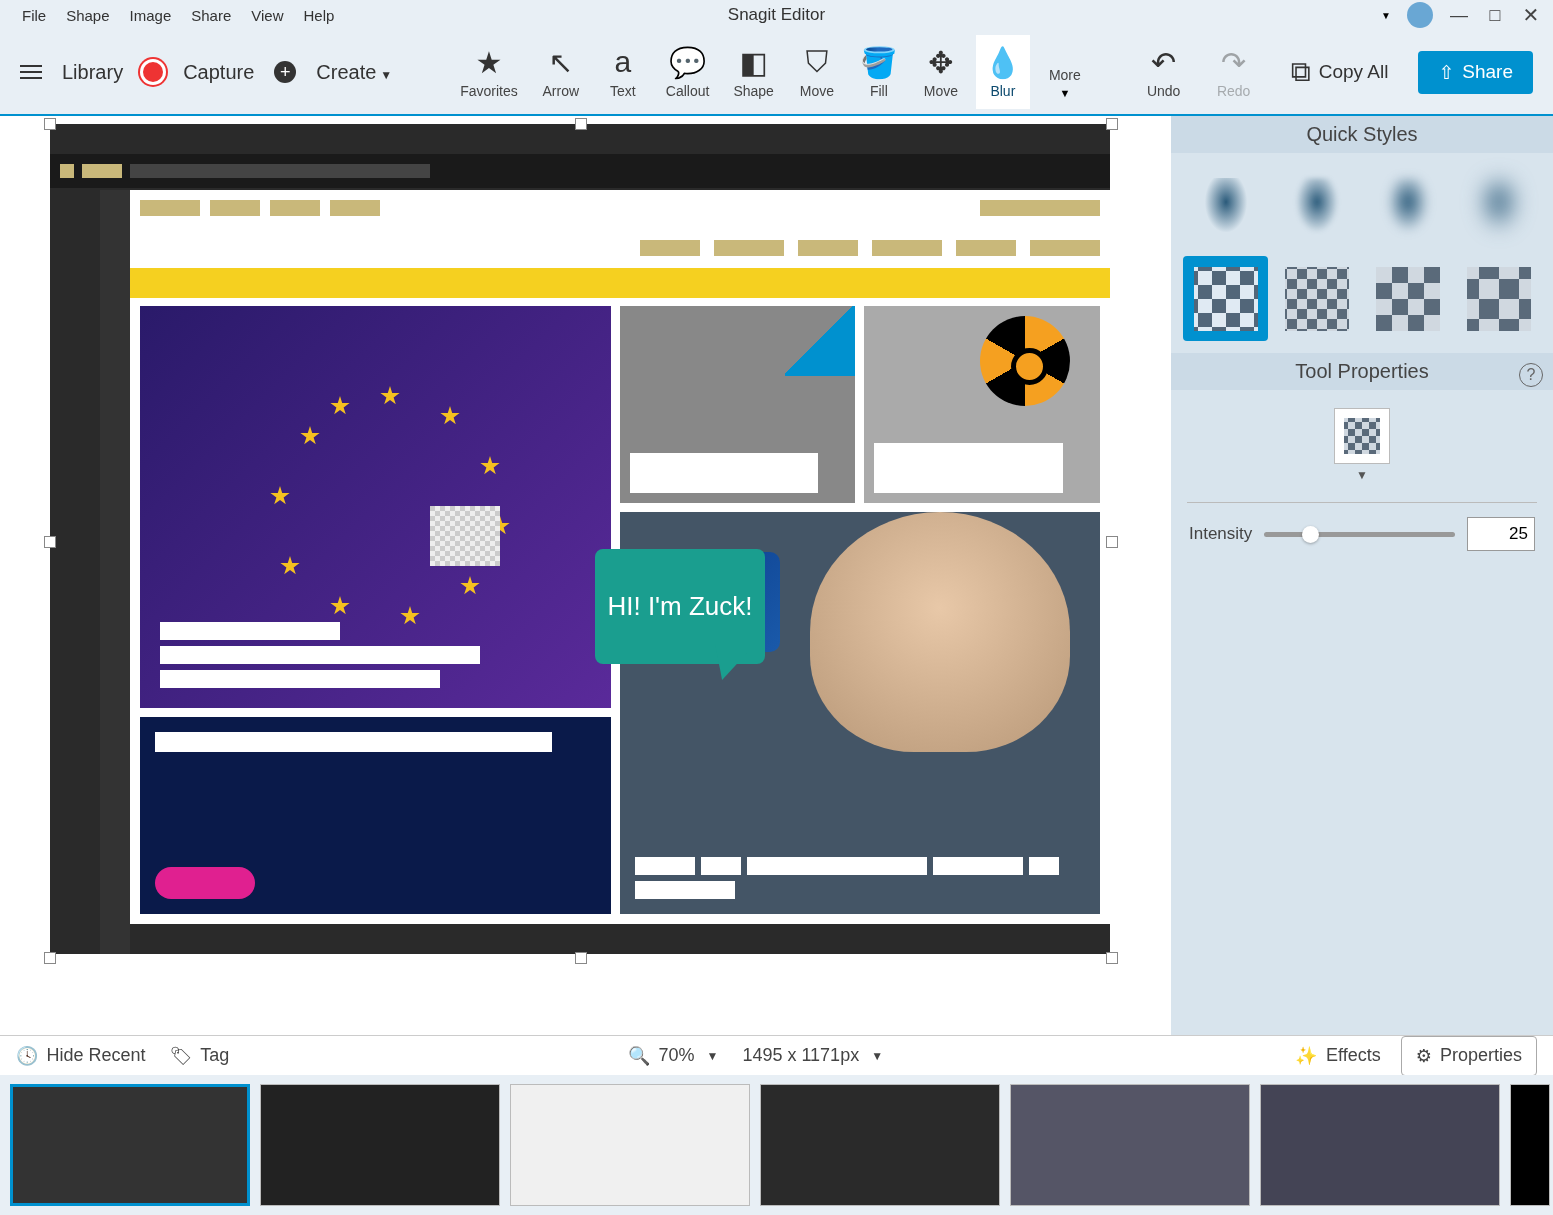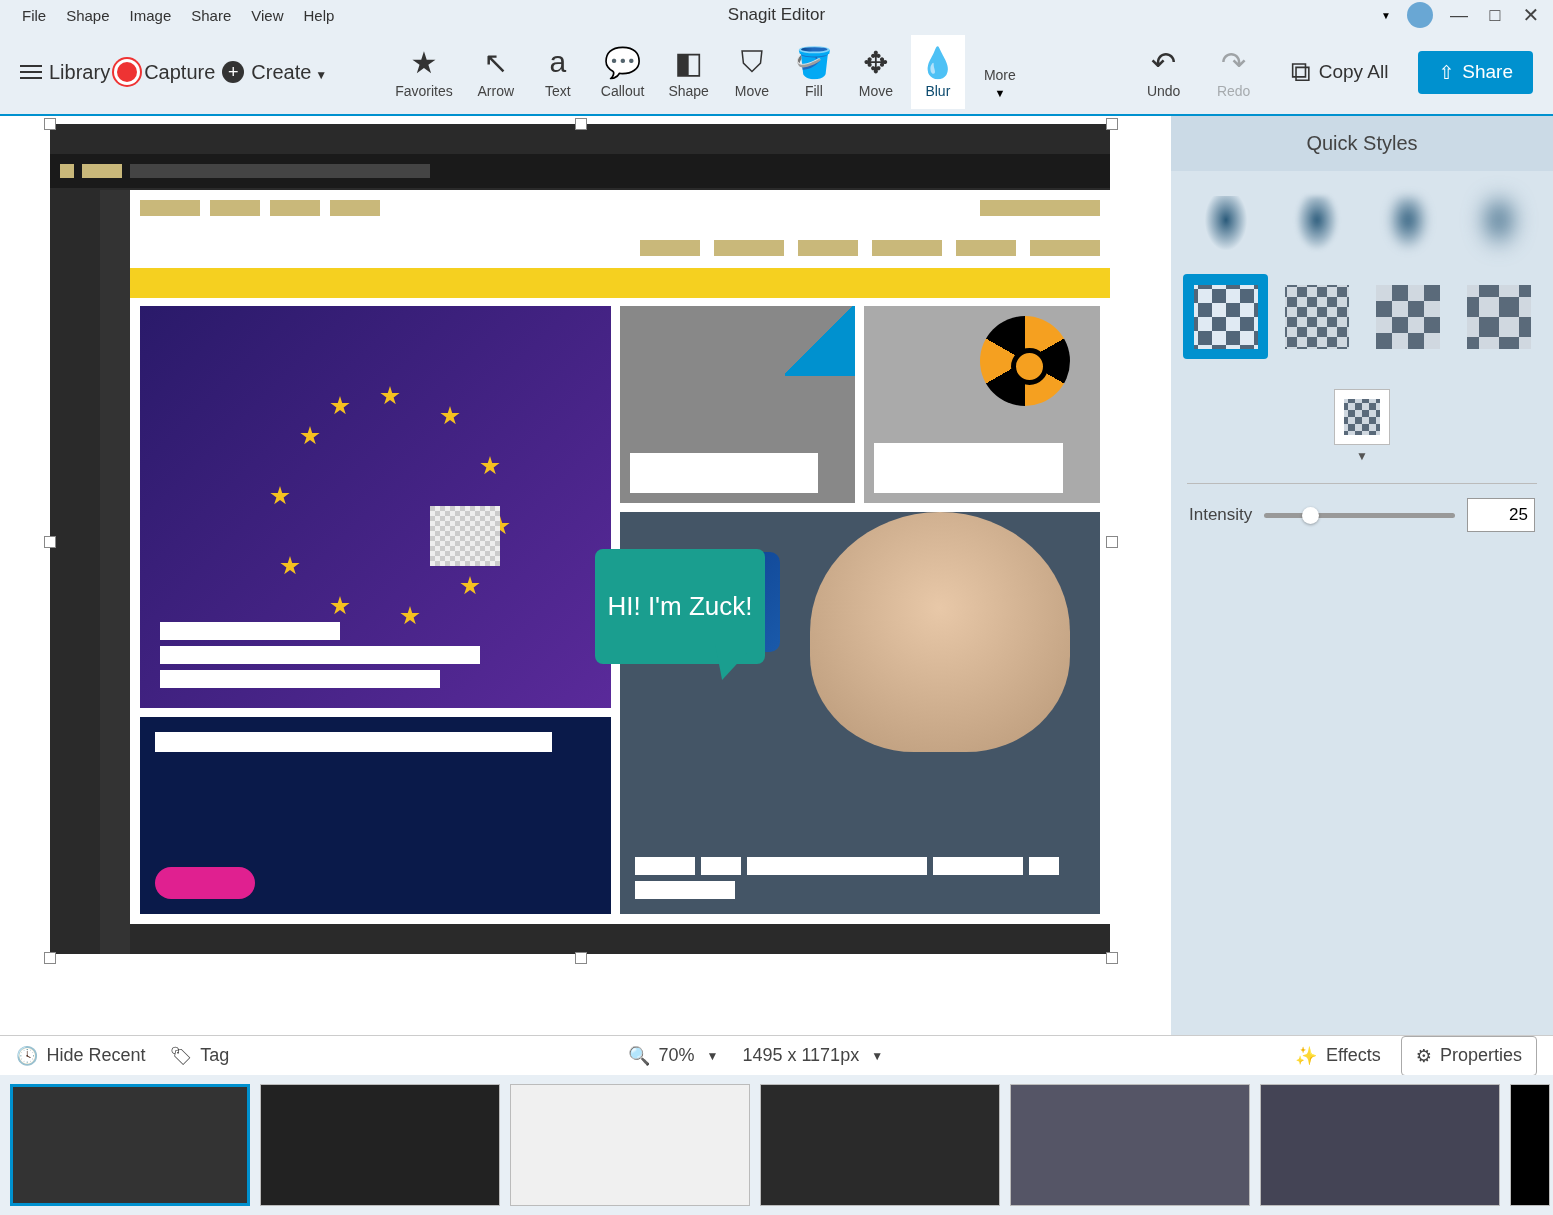--- a/index.html
+++ b/index.html
@@ -5,21 +5,21 @@
 *{margin:0;padding:0;box-sizing:border-box;font-family:-apple-system,BlinkMacSystemFont,"Segoe UI",Arial,sans-serif}
 body{width:1553px;height:1215px;background:#e8eff5;display:flex;flex-direction:column;overflow:hidden}
 .menubar{height:30px;display:flex;align-items:center;padding:0 12px;position:relative;background:#e8eff5}
 .menubar-item{padding:4px 10px;font-size:15px;color:#333;cursor:pointer}
 .menubar-title{position:absolute;left:50%;transform:translateX(-50%);font-size:17px;color:#333}
 .window-controls{margin-left:auto;display:flex;gap:16px;align-items:center}
 .user-dot{width:26px;height:26px;border-radius:50%;background:#69a7d4}
 .wc-btn{width:20px;height:20px;display:flex;align-items:center;justify-content:center;cursor:pointer;font-size:18px;color:#444}
 .wc-close{font-size:20px}
 .toolbar{height:86px;display:flex;align-items:center;padding:0 20px;border-bottom:2px solid #0091cf}
-.tb-left{display:flex;align-items:center;gap:7px}
+.tb-left{display:flex;align-items:center;gap:20px}
 .burger{display:flex;flex-direction:column;gap:4px;cursor:pointer}
 .burger span{width:22px;height:2px;background:#333}
 .tb-text{font-size:20px;color:#333;cursor:pointer}
 .capture-dot{width:20px;height:20px;border-radius:50%;background:#e33;box-shadow:0 0 0 3px #fff,0 0 0 5px #e33}
 .plus-circle{width:22px;height:22px;border-radius:50%;background:#333;color:#fff;display:flex;align-items:center;justify-content:center;font-size:18px}
 .tb-center{display:flex;align-items:flex-end;gap:8px;margin-left:60px}
 .tool-btn{display:flex;flex-direction:column;align-items:center;gap:4px;padding:10px 8px;cursor:pointer;min-width:54px}
 .tool-btn.active{background:#fff}
 .tool-icon{font-size:30px;color:#333;height:34px;display:flex;align-items:center}
 .tool-label{font-size:14px;color:#444}
@@ -50,21 +50,21 @@
 .card.c4{grid-column:1;grid-row:3;background:#0a1a4a}
 .card.c5{grid-column:2/4;grid-row:2/4;background:#445566}
 .blur-box{width:40px;height:40px;background:repeating-conic-gradient(#ccc 0 25%,#eee 0 50%) 50%/10px 10px;position:absolute}
 .stars{position:absolute;left:140px;top:90px;width:220px;height:220px;border-radius:50%}
 .star{position:absolute;width:20px;height:20px;background:#f5c020;clip-path:polygon(50% 0,61% 35%,98% 35%,68% 57%,79% 91%,50% 70%,21% 91%,32% 57%,2% 35%,39% 35%)}
 .radiation{position:absolute;top:10px;right:30px;width:90px;height:90px;border-radius:50%;background:conic-gradient(#f5a020 0 60deg,#000 60deg 120deg,#f5a020 120deg 180deg,#000 180deg 240deg,#f5a020 240deg 300deg,#000 300deg)}
 .radiation::after{content:'';position:absolute;left:35%;top:35%;width:30%;height:30%;background:#f5a020;border-radius:50%;border:5px solid #000}
 .ribbon{position:absolute;top:0;right:0;width:70px;height:70px;background:linear-gradient(135deg,transparent 48%,#0091cf 48%)}
 .pink-pill{position:absolute;bottom:15px;left:15px;width:100px;height:32px;background:#e02090;border-radius:20px}
 .sidebar{width:382px;background:#d8e4ed;display:flex;flex-direction:column;overflow-y:auto}
-.panel-header{background:#cbdae6;padding:16px;text-align:center;font-size:20px;color:#444;position:relative}
+.panel-header{background:#cbdae6;padding:7px;text-align:center;font-size:20px;color:#444;position:relative}
 .help-circle{position:absolute;right:10px;top:10px;width:24px;height:24px;border:1.5px solid #666;border-radius:50%;font-size:16px;text-align:center;line-height:22px;color:#666}
 .styles-grid{display:grid;grid-template-columns:repeat(4,1fr);gap:6px;padding:12px}
 .style-cell{aspect-ratio:1;display:flex;align-items:center;justify-content:center;border-radius:4px;cursor:pointer}
 .style-cell.sel{background:#0091cf}
 .blur-drop{width:50px;height:60px;background:radial-gradient(ellipse at 50% 40%,#2a5a7a,transparent 60%)}
 .checker-big{width:64px;height:64px;background:repeating-conic-gradient(#5a6a7a 0 25%,#d0d8e0 0 50%) 50%/28px 28px}
 .prop-row{display:flex;align-items:center;padding:14px 18px;gap:12px}
 .prop-label{font-size:17px;color:#444}
 .slider-track{flex:1;height:5px;background:#999;border-radius:3px;position:relative}
 .slider-thumb{position:absolute;left:20%;top:-6px;width:17px;height:17px;background:#fff;border-radius:50%;box-shadow:0 1px 3px rgba(0,0,0,.3)}
@@ -290,20 +290,24 @@
       <div class="style-cell">
           <div class="checker-big" style="background-size:20px 20px"></div>
         </div>
       <div class="style-cell">
           <div class="checker-big" style="background-size:32px 32px"></div>
         </div>
       <div class="style-cell">
           <div class="checker-big" style="background-size:40px 40px"></div>
         </div>
     </div>
+    <div class="panel-header">
+      <span>Tool Properties</span>
+      <div class="help-circle">?</div>
+    </div>
     <div class="type-wrap">
       <div class="type-box">
           <div class="checker-big" style="width:36px;height:36px;background-size:14px 14px"></div>
         </div>
       <div class="type-arrow">▼</div>
     </div>
     <div style="height:1px;background:#bbb;margin:0 16px"></div>
     <div class="prop-row">
       <div class="prop-label">Intensity</div>
       <div class="slider-track">

